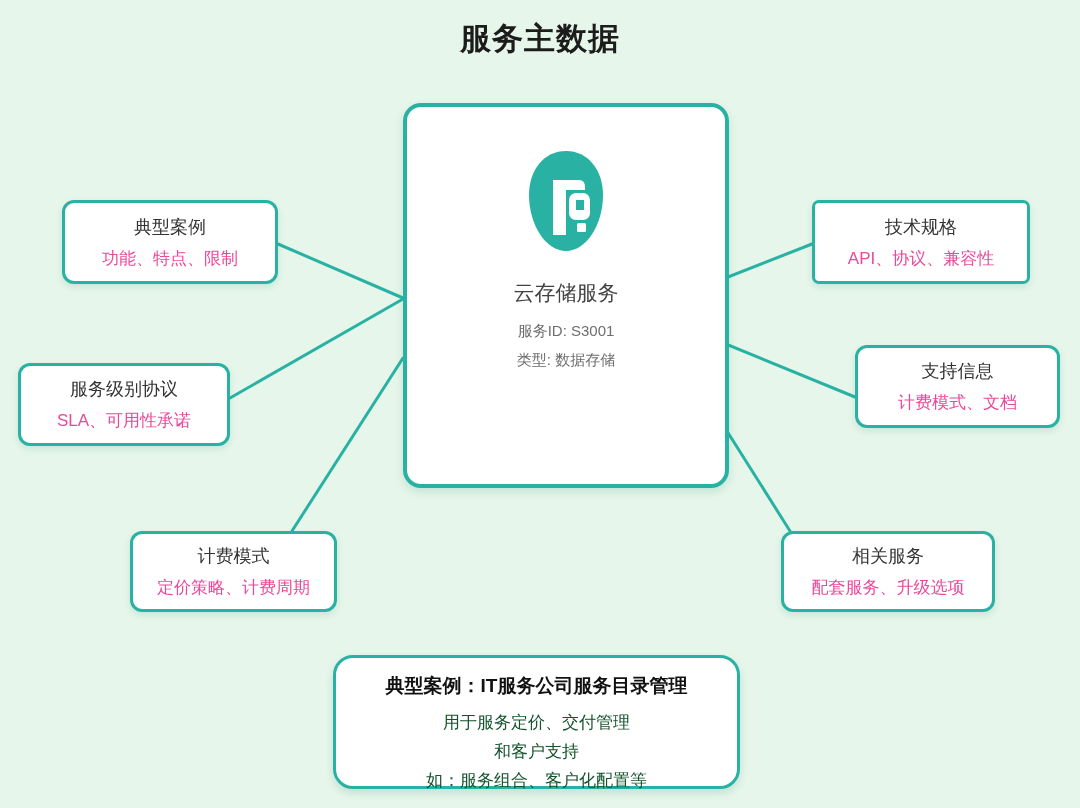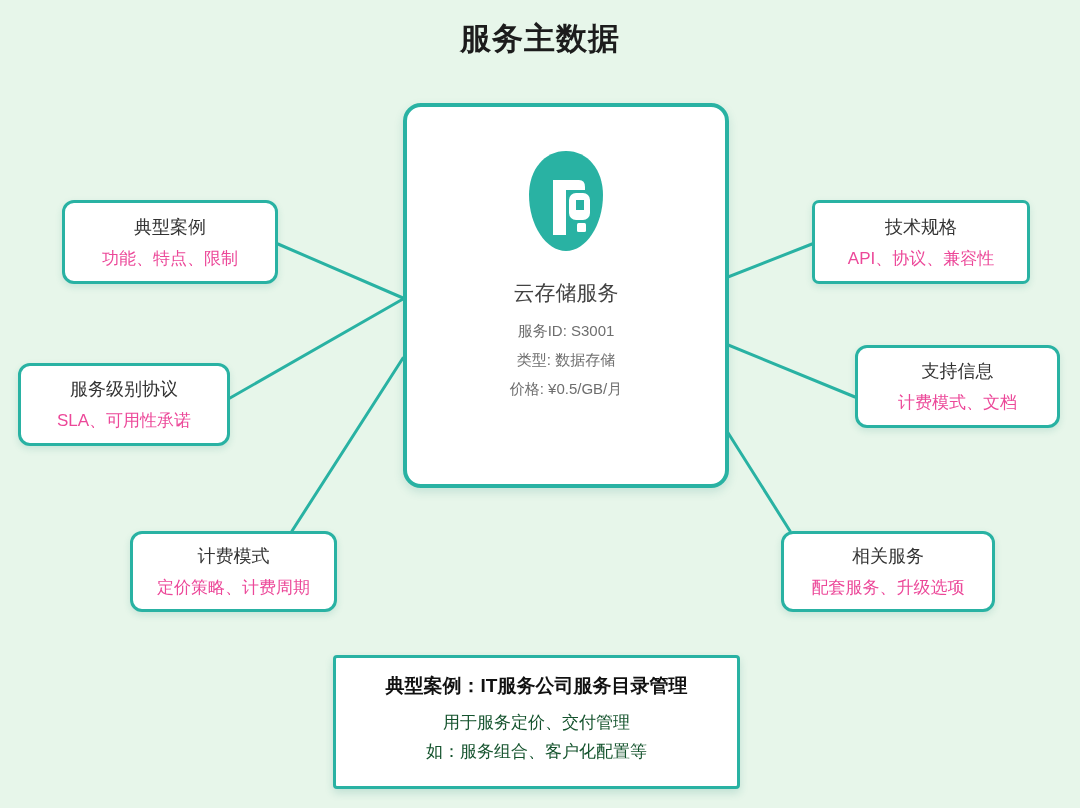--- a/index.html
+++ b/index.html
@@ -90,21 +90,21 @@
   .n4 { left: 855px; top: 345px; width: 205px; height: 83px; }
   .n5 { left: 781px; top: 531px; width: 214px; height: 81px; }
   .case-box {
     position: absolute;
     left: 333px;
     top: 655px;
     width: 407px;
     height: 134px;
     background: #ffffff;
     border: 3px solid #29b2a3;
-    border-radius: 4px;
+    border-radius: 20px;
     z-index: 2;
     box-shadow: 0 4px 8px rgba(40, 140, 125, 0.2);
     text-align: center;
     padding-top: 15px;
   }
   .case-box .case-title {
     font-size: 19px;
     font-weight: bold;
     color: #111111;
     margin-bottom: 9px;
@@ -136,21 +136,20 @@
       <path d="M40 2 C62 2 77 21 77 46 C77 76 60 102 40 102 C20 102 3 76 3 46 C3 21 18 2 40 2 Z" fill="#29b2a3"></path>
       <path d="M27 31 H53 Q59 31 59 38 V41 H40 V86 H27 Z" fill="#ffffff"></path>
       <rect x="43" y="44" width="21" height="27" rx="7" fill="#ffffff"></rect>
       <rect x="50" y="51" width="8" height="10" fill="#29b2a3"></rect>
       <rect x="51" y="74" width="9" height="9" rx="1.5" fill="#ffffff"></rect>
     </svg>
     <div class="service-name">云存储服务</div>
     <div class="service-details">
       <div>服务ID: S3001</div>
       <div>类型: 数据存储</div>
-      <div>价格: ¥0.5/GB/月</div>
     </div>
   </div>
 
   <div class="node n0">
     <div class="node-title">典型案例</div>
     <div class="node-subtitle">功能、特点、限制</div>
   </div>
 
   <div class="node n1">
     <div class="node-title">服务级别协议</div>
@@ -173,16 +172,17 @@
   </div>
 
   <div class="node n5">
     <div class="node-title">相关服务</div>
     <div class="node-subtitle">配套服务、升级选项</div>
   </div>
 
   <div class="case-box">
     <div class="case-title">典型案例：IT服务公司服务目录管理</div>
     <div class="case-line">用于服务定价、交付管理</div>
+    <div class="case-line">和客户支持</div>
     <div class="case-line">如：服务组合、客户化配置等</div>
   </div>
 
 </div>
 
 </body></html>

